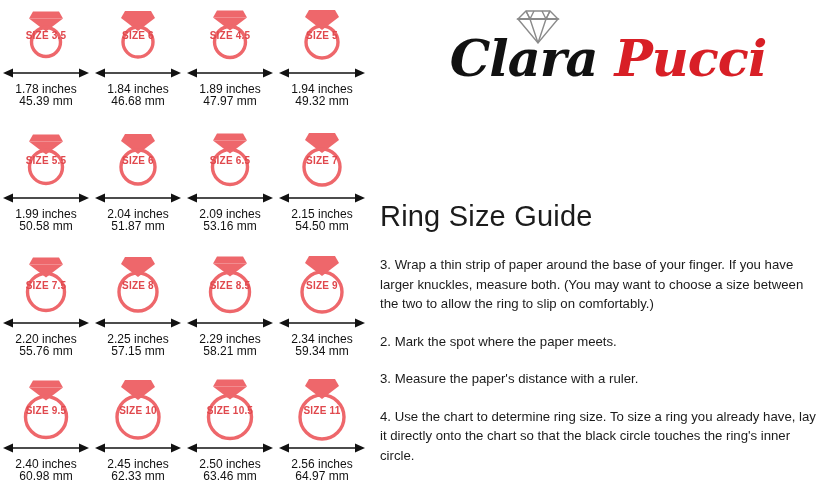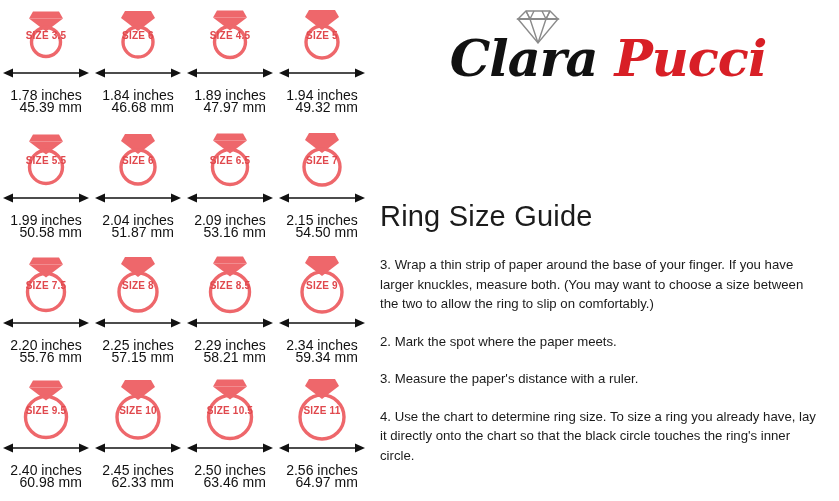--- a/index.html
+++ b/index.html
@@ -61,25 +61,25 @@
     letter-spacing: .2px;
   }
   .arrow-wrap {
     width: 92px;
     height: 14px;
     display: flex;
     justify-content: center;
     align-items: center;
   }
   .measures {
-    text-align: right;
+    text-align: center;
     line-height: 11.5px;
-    font-size: 14px;
+    font-size: 12px;
     color: #111;
-    margin-top: 10px;
+    margin-top: 4px;
   }
   .measures div { white-space: nowrap; }
 
   
   .right {
     position: absolute;
     left: 372px;
     top: 0;
     width: 467px;
     height: 501px;

